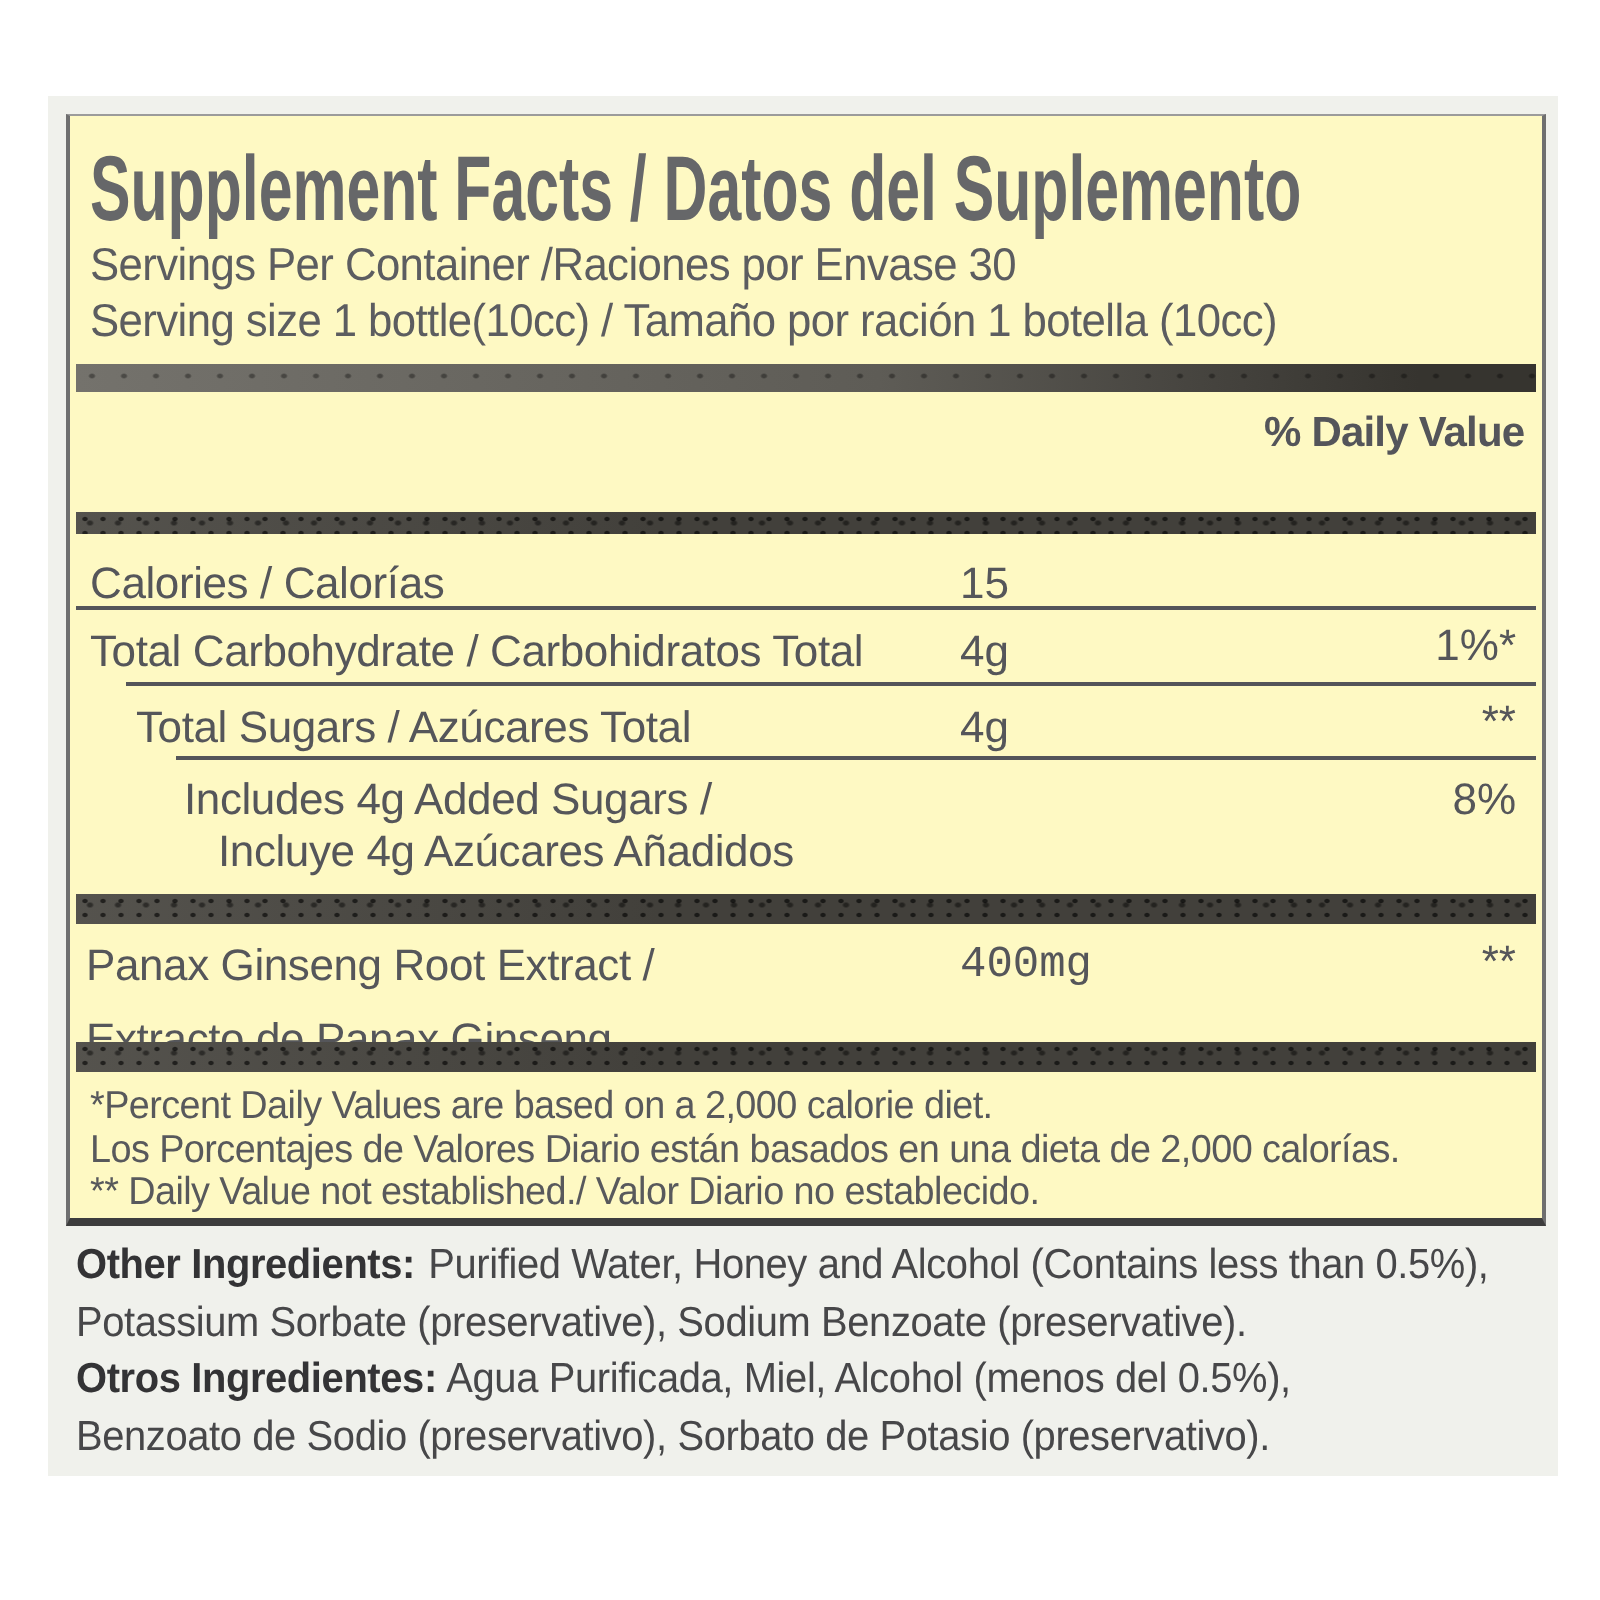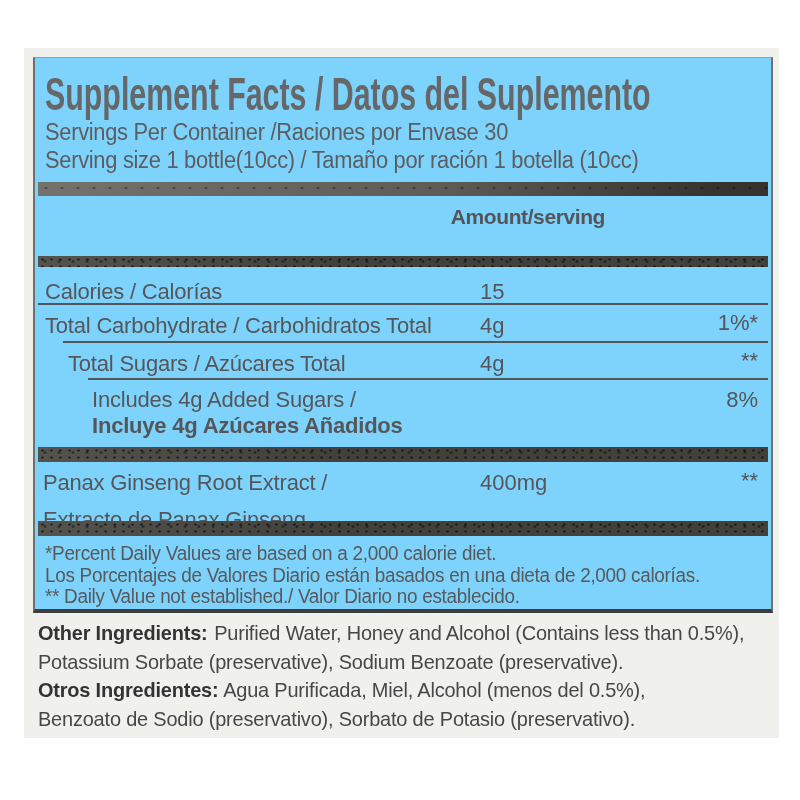--- a/index.html
+++ b/index.html
@@ -9,21 +9,21 @@
     overflow:hidden;
   }
   .label-bg{
     position:absolute;left:24px;top:48px;width:755px;height:690px;
     background:#f0f1ec;
   }
   .facts-box{
     position:absolute;left:33px;top:57px;width:736px;height:551px;
     border-left:2px solid #6f6f6f;border-right:2px solid #6f6f6f;
     border-top:1px solid #9b9b9b;border-bottom:4px solid #3d3d3d;
-    background:#7dd3fc;
+    background:#fef9c3;
   }
   .abs{position:absolute;white-space:nowrap;}
   .title{
     left:10px;top:13px;font-size:46px;font-weight:bold;color:#666769;
     transform:scaleX(0.66);transform-origin:left top;letter-spacing:0px;
     line-height:1;
   }
   .serv{font-size:23px;color:#5c5d60;letter-spacing:-0.3px;
     transform:scaleX(0.95);transform-origin:left top;}
   .bar{
@@ -64,21 +64,21 @@
 
 <div class="facts-box">
 
   <div class="abs title">Supplement  Facts / Datos del Suplemento</div>
 
   <div class="abs serv" style="left:10px;top:61px;">Servings Per Container /Raciones por Envase 30</div>
   <div class="abs serv" style="left:10px;top:89px;">Serving size 1 bottle(10cc) / Tamaño por ración 1 botella (10cc)</div>
 
   <div class="abs bar bar-light" style="top:124px;height:14px;"></div>
 
-  <div class="abs hdr" style="left:385px;top:147px;width:185px;">Amount/serving</div>
+  <div class="abs hdr" style="left:597px;top:147px;width:125px;">% Daily Value</div>
 
   <div class="abs bar" style="top:198px;height:11px;"></div>
 
   <div>
     <div class="abs rowlabel" style="left:10px;top:221px;">Calories  / Calorías</div>
     <div class="abs amt" style="left:445px;top:221px;">15</div>
   </div>
   <div class="abs sep" style="left:3px;top:245px;width:730px;"></div>
 
   <div>
@@ -91,28 +91,28 @@
   <div>
     <div class="abs rowlabel" style="left:33px;top:293px;">Total Sugars / Azúcares Total</div>
     <div class="abs amt" style="left:445px;top:293px;">4g</div>
     <div class="abs dv" style="left:605px;top:290px;">**</div>
   </div>
   <div class="abs sep" style="left:53px;top:320px;width:680px;"></div>
 
   <div>
     <div class="abs rowlabel" style="left:57px;top:329px;">Includes 4g Added Sugars /</div>
     <div class="abs dv" style="left:605px;top:329px;">8%</div>
-    <div class="abs rowlabel" style="left:57px;top:355px;font-weight:bold;">Incluye 4g Azúcares Añadidos</div>
+    <div class="abs rowlabel" style="left:74px;top:355px;">Incluye 4g Azúcares Añadidos</div>
   </div>
 
   <div class="abs bar" style="top:389px;height:15px;"></div>
 
   <div>
     <div class="abs rowlabel" style="left:8px;top:412px;text-align:center;">Panax Ginseng Root Extract /</div>
-    <div class="abs amt" style="left:445px;top:412px;">400mg</div>
+    <div class="abs amt" style="left:445px;top:412px;font-family:Liberation Mono, monospace;">400mg</div>
     <div class="abs dv" style="left:605px;top:410px;">**</div>
     <div class="abs rowlabel" style="left:8px;top:437px;margin-top:12px;">Extracto de Panax Ginseng</div>
   </div>
 
   <div class="abs bar" style="top:463px;height:15px;"></div>
 
   <div class="abs footnote" style="left:10px;top:485px;">*Percent Daily Values are based on a 2,000 calorie diet.</div>
   <div class="abs footnote" style="left:10px;top:507px;">Los Porcentajes de Valores Diario están basados en una dieta de 2,000 calorías.</div>
   <div class="abs footnote" style="left:10px;top:528px;">** Daily Value not established./ Valor Diario no establecido.</div>
 </div>

